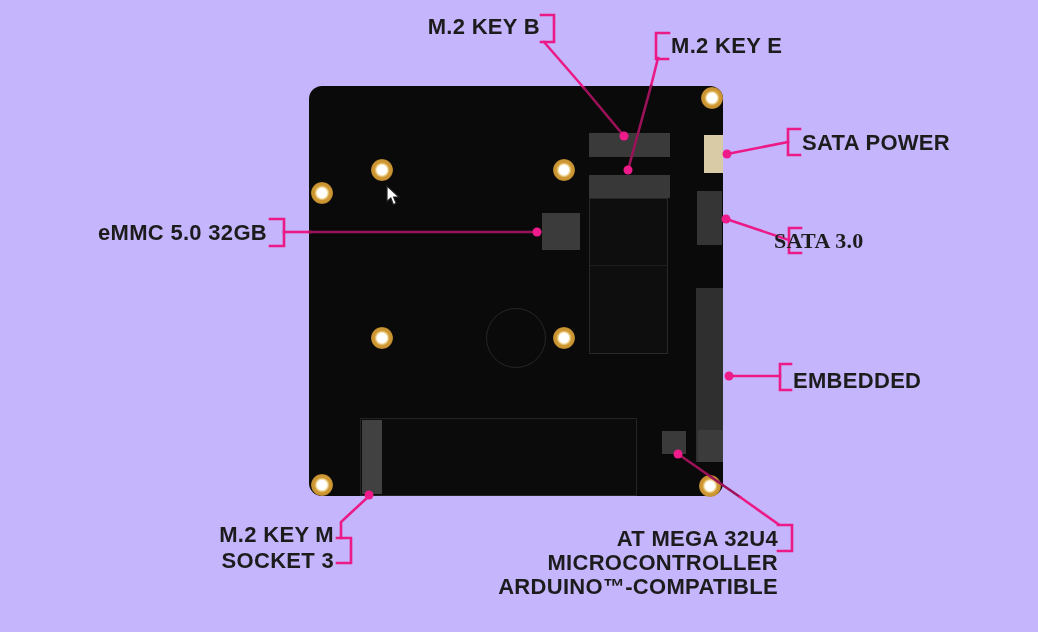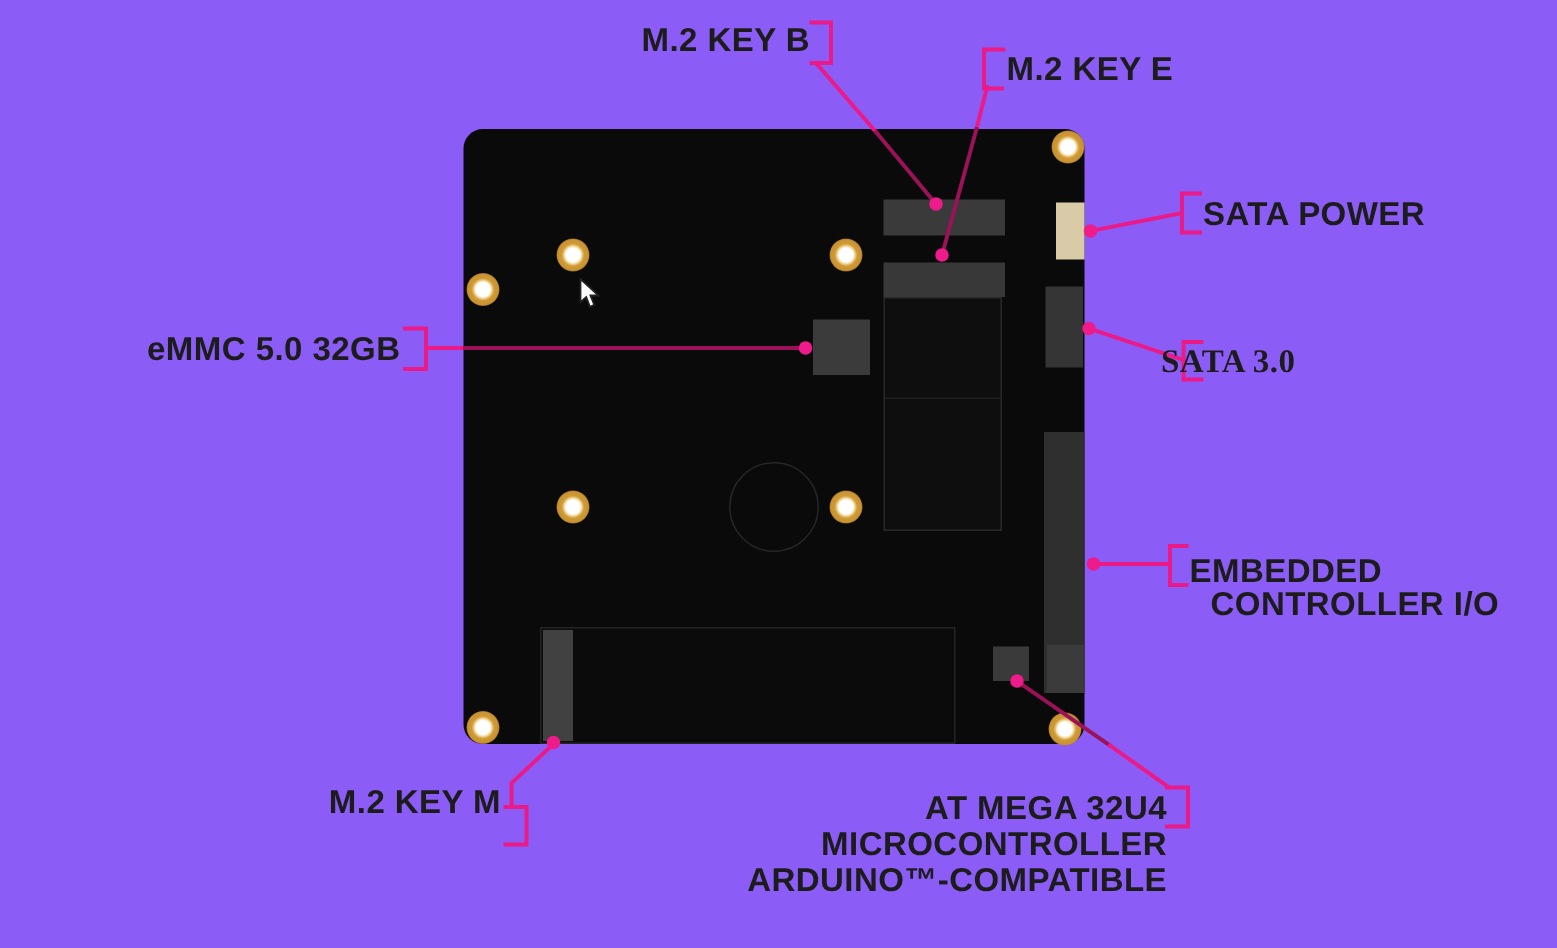--- a/index.html
+++ b/index.html
@@ -1,17 +1,17 @@
 <!DOCTYPE html>
 <html><head>
 <meta charset="utf-8">
 <style>
   html,body{margin:0;padding:0;background:#ffffff;}
   .stage{
-    position:relative;width:1038px;height:632px;background:#8b5cf6;overflow:hidden;
+    position:relative;width:1038px;height:632px;background:#c4b5fd;overflow:hidden;
     font-family:"Liberation Sans",sans-serif;
   }
   
   .board{
     position:absolute;left:309px;top:86px;width:414px;height:410px;
     background:#0a0a0a;border-radius:13px;
   }
   .comp{position:absolute;}
   .m2-bar1{left:280px;top:47px;width:81px;height:24px;background:#3a3a3a;}
   .m2-bar2{left:280px;top:89px;width:81px;height:23px;background:#383838;}
@@ -128,27 +128,27 @@
   <div class="label lbl-m2keyb">M.2 KEY B</div>
 
   <div class="label lbl-m2keye">M.2 KEY E</div>
 
   <div class="label lbl-satapower">SATA POWER</div>
 
   <div class="label lbl-sata3">SATA 3.0</div>
 
   <div class="label lbl-ecio">
     <div>EMBEDDED</div>
-    <div class="indent">CONTROLLER I/O</div>
   </div>
 
   <div class="label lbl-emmc">eMMC 5.0 32GB</div>
 
   <div class="label lbl-m2keym">
     <div>M.2 KEY M</div>
+    <div>SOCKET 3</div>
   </div>
 
   <div class="label lbl-atmega">
     <div>AT MEGA 32U4</div>
     <div>MICROCONTROLLER</div>
     <div>ARDUINO™-COMPATIBLE</div>
   </div>
 
   <svg class="cursor" viewBox="0 0 15 22">
     <path d="M1 1 L1 16.5 L4.8 13 L7.3 19.5 L10.2 18.3 L7.6 12 L13 12 Z" fill="#ffffff" stroke="#222222" stroke-width="1.2"></path>

